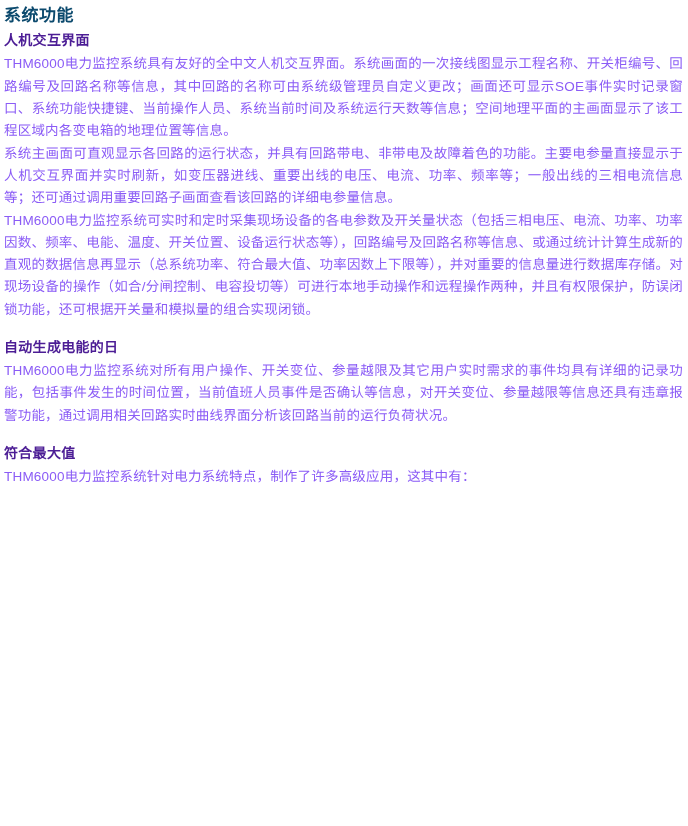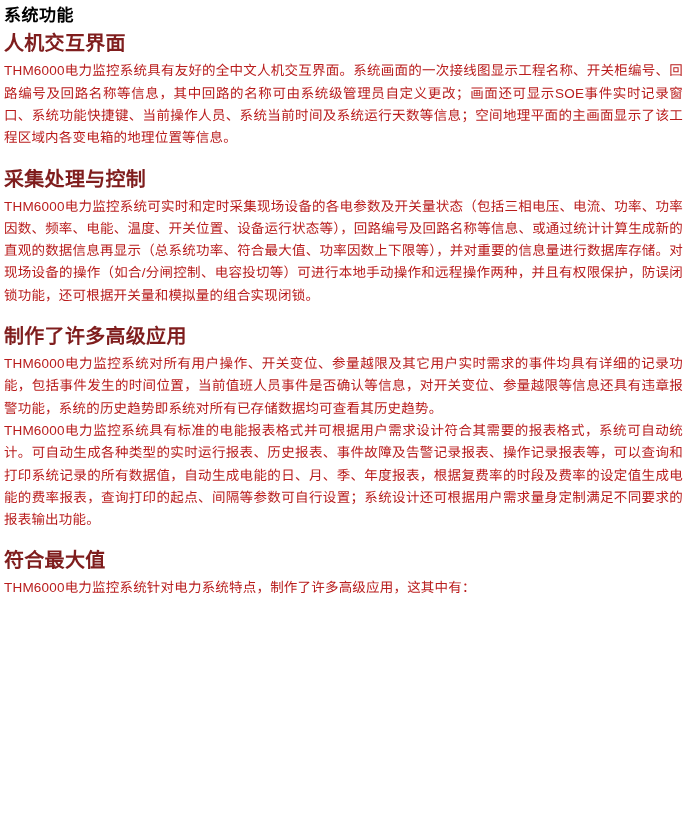--- a/index.html
+++ b/index.html
@@ -11,71 +11,70 @@
   .page {
     width: 688px;
     box-sizing: border-box;
     padding: 6px 5px 12px 4px;
     background: #ffffff;
   }
   .page-title {
     font-size: 17px;
     line-height: 1.2;
     font-weight: bold;
-    color: #000000;
+    color: #0c4a6e;
     margin: 0 0 6px 0;
     letter-spacing: 0.5px;
   }
   .section { margin: 0; }
   .section-heading {
-    font-size: 20px;
+    font-size: 14px;
     line-height: 1.15;
     font-weight: bold;
-    color: #7f1d1d;
+    color: #4c1d95;
     margin: 18px 0 5px 0;
     letter-spacing: 0.3px;
   }
   .section:first-of-type .section-heading {
     margin-top: 2px;
   }
   .para {
     font-size: 13.5px;
-    color: #b91c1c;
+    color: #8b5cf6;
     line-height: 22.3px;
     text-align: justify;
     text-justify: inter-ideograph;
     margin: 0;
     letter-spacing: 0.2px;
   }
 </style>
 </head>
 <body>
 
 <div class="page">
 
   <h1 class="page-title">系统功能</h1>
 
   <div class="section">
     <h2 class="section-heading">人机交互界面</h2>
     <p class="para">THM6000电力监控系统具有友好的全中文人机交互界面。系统画面的一次接线图显示工程名称、开关柜编号、回路编号及回路名称等信息，其中回路的名称可由系统级管理员自定义更改；画面还可显示SOE事件实时记录窗口、系统功能快捷键、当前操作人员、系统当前时间及系统运行天数等信息；空间地理平面的主画面显示了该工程区域内各变电箱的地理位置等信息。</p>
+    <p class="para">系统主画面可直观显示各回路的运行状态，并具有回路带电、非带电及故障着色的功能。主要电参量直接显示于人机交互界面并实时刷新，如变压器进线、重要出线的电压、电流、功率、频率等；一般出线的三相电流信息等；还可通过调用重要回路子画面查看该回路的详细电参量信息。</p>
   </div>
 
   <div class="section">
-    <h2 class="section-heading">采集处理与控制</h2>
     <p class="para">THM6000电力监控系统可实时和定时采集现场设备的各电参数及开关量状态（包括三相电压、电流、功率、功率因数、频率、电能、温度、开关位置、设备运行状态等），回路编号及回路名称等信息、或通过统计计算生成新的直观的数据信息再显示（总系统功率、符合最大值、功率因数上下限等），并对重要的信息量进行数据库存储。对现场设备的操作（如合/分闸控制、电容投切等）可进行本地手动操作和远程操作两种，并且有权限保护，防误闭锁功能，还可根据开关量和模拟量的组合实现闭锁。</p>
   </div>
 
 
   <div class="section">
-    <h2 class="section-heading">制作了许多高级应用</h2>
-    <p class="para">THM6000电力监控系统对所有用户操作、开关变位、参量越限及其它用户实时需求的事件均具有详细的记录功能，包括事件发生的时间位置，当前值班人员事件是否确认等信息，对开关变位、参量越限等信息还具有违章报警功能，系统的历史趋势即系统对所有已存储数据均可查看其历史趋势。</p>
+    <h2 class="section-heading">自动生成电能的日</h2>
+    <p class="para">THM6000电力监控系统对所有用户操作、开关变位、参量越限及其它用户实时需求的事件均具有详细的记录功能，包括事件发生的时间位置，当前值班人员事件是否确认等信息，对开关变位、参量越限等信息还具有违章报警功能，通过调用相关回路实时曲线界面分析该回路当前的运行负荷状况。</p>
   </div>
 
   <div class="section">
-    <p class="para">THM6000电力监控系统具有标准的电能报表格式并可根据用户需求设计符合其需要的报表格式，系统可自动统计。可自动生成各种类型的实时运行报表、历史报表、事件故障及告警记录报表、操作记录报表等，可以查询和打印系统记录的所有数据值，自动生成电能的日、月、季、年度报表，根据复费率的时段及费率的设定值生成电能的费率报表，查询打印的起点、间隔等参数可自行设置；系统设计还可根据用户需求量身定制满足不同要求的报表输出功能。</p>
   </div>
 
   <div class="section">
     <h2 class="section-heading">符合最大值</h2>
     <p class="para">THM6000电力监控系统针对电力系统特点，制作了许多高级应用，这其中有：</p>
 
   </div>
 
 </div>
 

